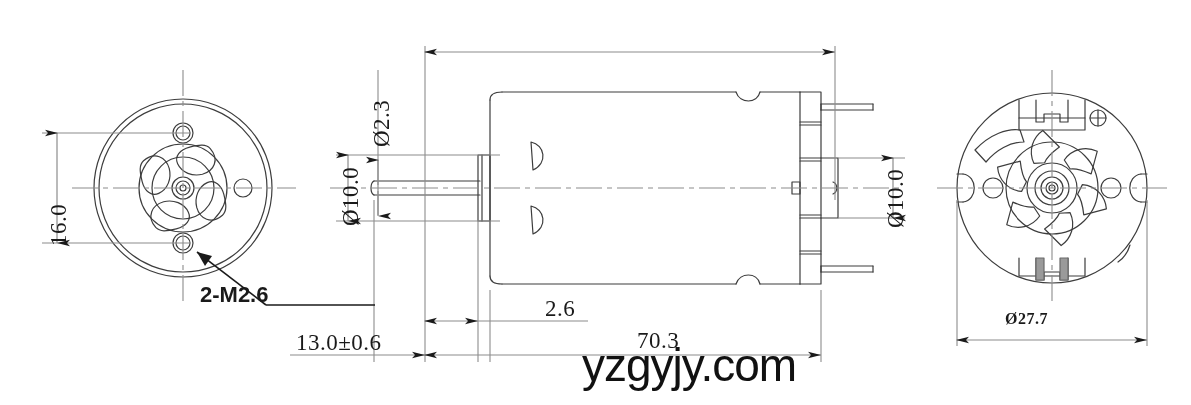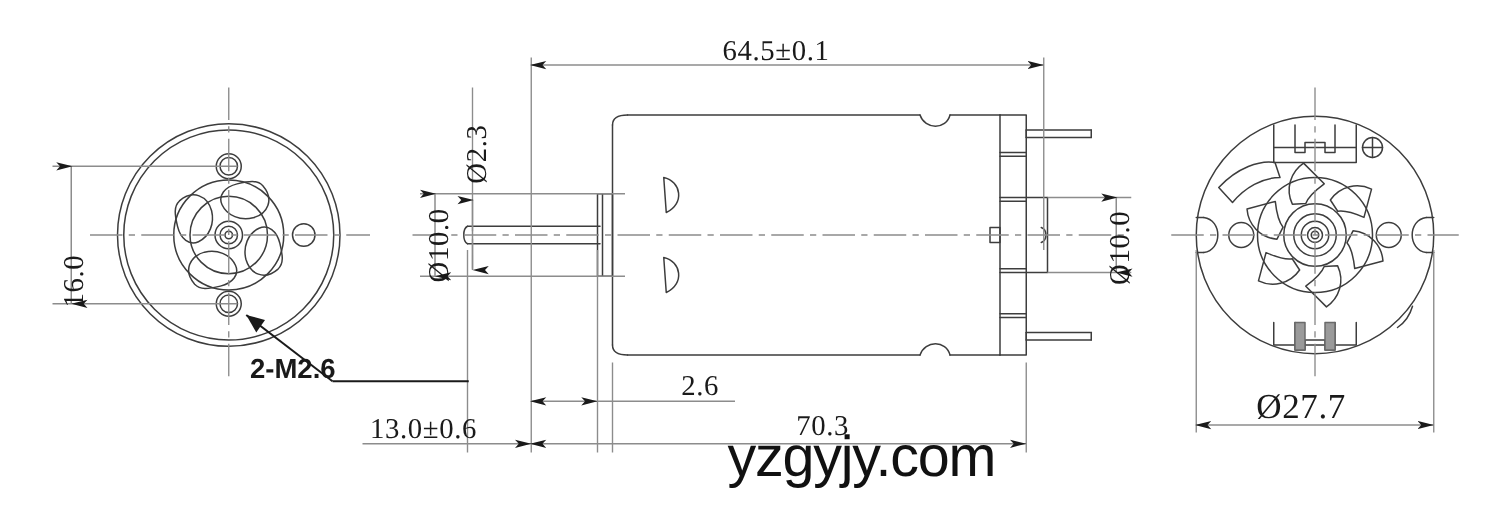--- a/index.html
+++ b/index.html
@@ -1,21 +1,21 @@
 <!DOCTYPE html>
 <html><head>
 <meta charset="utf-8">
 <style>
   html,body{margin:0;padding:0;background:#ffffff;}
   body{width:1191px;height:405px;overflow:hidden;font-family:"Liberation Serif",serif;}
   #sheet{position:relative;width:1191px;height:405px;background:#fff;}
   svg.dwg{position:absolute;left:0;top:0;width:1191px;height:405px;}
   .txt{position:absolute;color:#1a1a1a;white-space:nowrap;font-family:"Liberation Serif",serif;letter-spacing:.5px;}
   .dim{font-size:23px;}
-  .dim-b{font-size:28px;font-weight:normal;}
+  .dim-b{font-size:16px;font-weight:bold;}
   .rot{transform-origin:left top;}
   .callout{font-family:"Liberation Sans",sans-serif;font-weight:bold;font-size:22px;letter-spacing:0px;}
   .wm{position:absolute;font-family:"Liberation Sans",sans-serif;font-size:46px;color:#111;letter-spacing:-1px;}
 </style>
 </head>
 <body>
 
 <div id="sheet">
 
   <svg class="dwg" viewBox="0 0 1191 405">
@@ -234,21 +234,20 @@
   </svg>
 
   <div class="txt dim rot" style="left:46px;top:246px;transform:rotate(-90deg);">16.0</div>
 
   <div class="txt callout" style="left:200px;top:282px;text-align:center;">2-M2.6</div>
 
   <div class="txt dim rot" style="left:338px;top:226px;transform:rotate(-90deg);">Ø10.0</div>
 
   <div class="txt dim rot" style="left:369px;top:147px;transform:rotate(-90deg);">Ø2.3</div>
 
-  <div class="txt dim" style="left:578px;top:28px;">64.5±0.1</div>
 
   <div class="txt dim" style="left:545px;top:296px;">2.6</div>
 
   <div class="txt dim" style="left:296px;top:330px;">13.0±0.6</div>
 
   <div class="txt dim" style="left:637px;top:328px;">70.3</div>
 
   <div class="txt dim rot" style="left:883px;top:228px;transform:rotate(-90deg);">Ø10.0</div>
 
   <div class="txt dim-b" style="left:1005px;top:310px;">Ø27.7</div>

